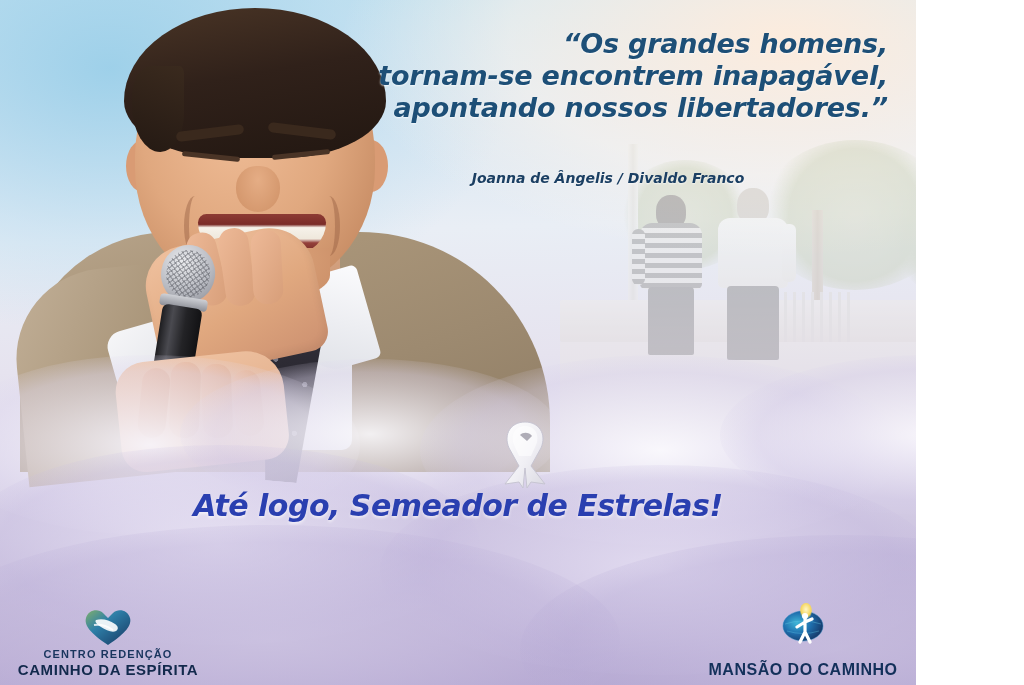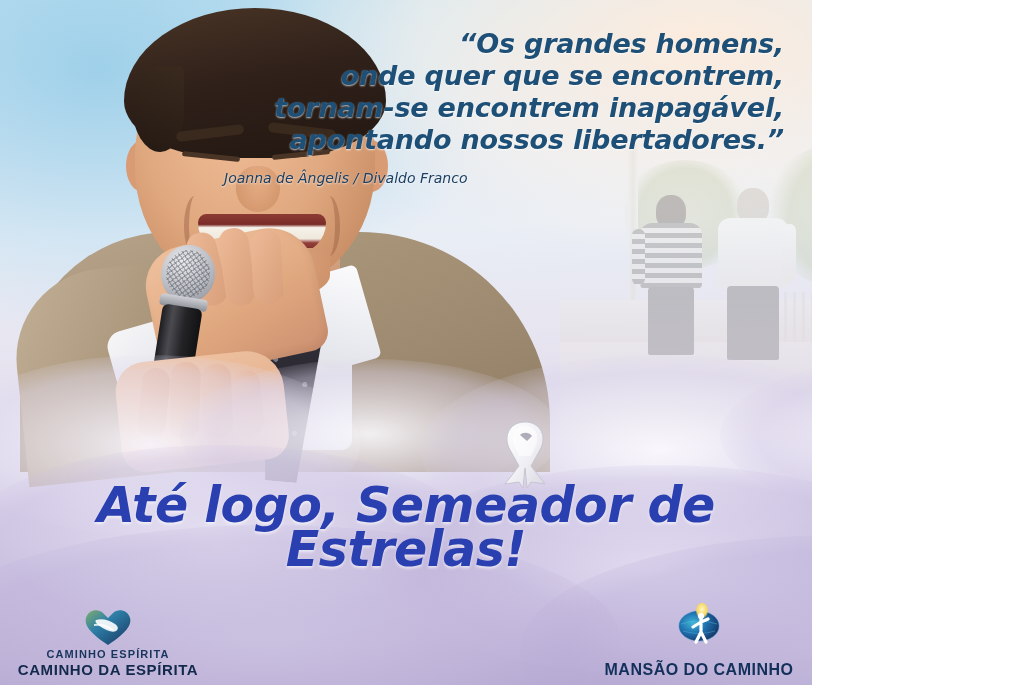--- a/index.html
+++ b/index.html
@@ -1,20 +1,20 @@
 <!DOCTYPE html>
 <html><head>
 <meta charset="utf-8">
 <style>
   * { margin:0; padding:0; box-sizing:border-box; }
   html,body { width:1024px; height:685px; overflow:hidden; background:#fff; }
   body { font-family:"Liberation Sans", sans-serif; }
 
   .poster{
-    position:relative; width:812px; height:685px; overflow:hidden;
+    position:relative; width:916px; height:685px; overflow:hidden;
     background:
       radial-gradient(ellipse 620px 300px at 86% 6%, rgba(255,236,220,.95) 0%, rgba(255,244,235,.55) 45%, rgba(255,255,255,0) 72%),
       radial-gradient(ellipse 520px 340px at 12% 10%, rgba(150,205,232,.85) 0%, rgba(185,220,240,.5) 48%, rgba(255,255,255,0) 78%),
       linear-gradient(178deg,#bfe0ef 0%, #d6e6f2 16%, #e9eef5 34%, #e6e3ef 52%, #dcd6ea 66%, #cdc4e0 80%, #bfb3d7 92%, #b3a6d0 100%);
   }
 
   
   .scene{ position:absolute; left:560px; top:150px; width:464px; height:290px; opacity:.30; filter:blur(.4px); }
   .scene .wall{ position:absolute; left:0; top:150px; width:464px; height:42px; background:linear-gradient(180deg,#f3efe6,#e4ded2); border-radius:2px; }
   .scene .ground{ position:absolute; left:0; top:192px; width:464px; height:98px; background:linear-gradient(180deg,#efeae2,#e7e4e0); }
@@ -104,27 +104,27 @@
 
   
   .ribbon{ position:absolute; left:489px; top:408px; width:72px; height:82px; }
 
   
   .quote{ position:absolute; right:28px; top:28px; width:560px; text-align:right;
           font-family:"DejaVu Sans", sans-serif; font-style:italic; font-weight:bold;
           font-size:27px; line-height:32px; color:#1d4f77; letter-spacing:-.2px;
           text-shadow:0 1px 2px rgba(255,255,255,.75); }
   .quote .ql{ display:block; white-space:nowrap; }
-  .attrib{ position:absolute; right:28px; top:170px; width:560px; text-align:left;
-           font-family:"DejaVu Sans", sans-serif; font-style:italic; font-weight:normal;
+  .attrib{ position:absolute; right:28px; top:170px; width:560px; text-align:center;
+           font-family:"DejaVu Sans", sans-serif; font-style:italic; font-weight:bold;
            font-size:14px; color:#1b3f63; text-shadow:0 1px 2px rgba(255,255,255,.7); }
 
   .headline{ position:absolute; left:0; right:0; top:484px; text-align:center;
              font-family:"DejaVu Sans", sans-serif; font-style:italic; font-weight:bold; }
-  .headline .h1{ display:block; font-size:49px; line-height:44px; color:#2a3fb0;
+  .headline .h1{ display:block; font-size:30px; line-height:44px; color:#2a3fb0;
                  text-shadow:0 2px 3px rgba(255,255,255,.6); letter-spacing:-.5px; }
   .headline .h2{ display:block; font-size:36px; line-height:42px; color:#2456ae;
                  text-shadow:0 2px 3px rgba(255,255,255,.6); letter-spacing:-.5px; }
   .headline .h3{ display:block; font-size:36px; line-height:42px; color:#1d74c2;
                  text-shadow:0 2px 3px rgba(255,255,255,.6); letter-spacing:-.5px; }
 
   
   .logo-left{ position:absolute; left:8px; bottom:6px; width:200px; text-align:center; }
   .logo-right{ position:absolute; right:8px; bottom:6px; width:210px; text-align:center; }
   .logo-mark{ height:42px; display:flex; align-items:center; justify-content:center; }
@@ -206,21 +206,20 @@
     <div class="cl" style="left:420px;bottom:140px;width:480px;height:190px;background:radial-gradient(ellipse,rgba(252,251,254,.9),rgba(219,212,236,.45) 58%,rgba(219,212,236,0) 76%);"></div>
     <div class="cl" style="left:720px;bottom:170px;width:420px;height:160px;background:radial-gradient(ellipse,rgba(250,248,253,.88),rgba(214,206,233,.42) 58%,rgba(214,206,233,0) 76%);"></div>
     <div class="cl" style="left:-40px;bottom:40px;width:520px;height:200px;background:radial-gradient(ellipse,rgba(235,230,246,.8),rgba(201,191,226,.4) 60%,rgba(201,191,226,0) 78%);"></div>
     <div class="cl" style="left:380px;bottom:10px;width:560px;height:210px;background:radial-gradient(ellipse,rgba(232,226,245,.78),rgba(197,186,223,.4) 60%,rgba(197,186,223,0) 78%);"></div>
     <div class="cl" style="left:-80px;bottom:-70px;width:700px;height:230px;background:radial-gradient(ellipse,rgba(205,196,226,.75),rgba(188,176,216,.4) 60%,rgba(188,176,216,0) 80%);"></div>
     <div class="cl" style="left:520px;bottom:-80px;width:640px;height:230px;background:radial-gradient(ellipse,rgba(200,190,223,.72),rgba(184,172,214,.4) 60%,rgba(184,172,214,0) 80%);"></div>
   </div>
 
   <div class="quote">
     <span class="ql">“Os grandes homens,</span>
-    <span class="ql">onde quer que se encontrem,</span>
     <span class="ql">tornam-se encontrem inapagável,</span>
     <span class="ql">apontando nossos libertadores.”</span>
   </div>
   <div class="attrib">Joanna de Ângelis / Divaldo Franco</div>
 
   <div class="ribbon">
     <svg width="72" height="82" viewBox="0 0 72 82">
       <defs>
         <linearGradient id="rg" x1="0" y1="0" x2="1" y2="1">
           <stop offset="0%" stop-color="#ffffff"></stop>
@@ -246,21 +245,21 @@
             <stop offset="0%" stop-color="#7fae6e"></stop>
               <stop offset="38%" stop-color="#2e7fa8"></stop>
             <stop offset="100%" stop-color="#16355f"></stop>
           </linearGradient>
         </defs>
         <path d="M26 38 C8 26 2 18 4 11 C6 3 16 1 21 6 L26 11 L31 6 C36 1 46 3 48 11 C50 18 44 26 26 38 Z" fill="url(#hg)"></path>
         <path d="M14 13 C20 11 27 13 33 17 C36 19 37 22 34 24 C30 26 24 23 19 20 C16 18 12 15 14 13 Z" fill="#ffffff" opacity=".9"></path>
         <path d="M12 18 C18 17 25 19 31 23" stroke="#ffffff" stroke-width="2" fill="none" opacity=".8"></path>
       </svg>
     </div>
-    <div class="logo-t1">CAMINHO ESPÍRITA</div>
+    <div class="logo-t1">CENTRO REDENÇÃO</div>
     <div class="logo-t2">CAMINHO DA ESPÍRITA</div>
   </div>
 
   <div class="logo-right">
     <div class="logo-mark">
       <svg width="48" height="42" viewBox="0 0 48 42">
         <defs>
           <radialGradient id="gg" cx="35%" cy="40%" r="72%">
             <stop offset="0%" stop-color="#3fb7d8"></stop>
               <stop offset="48%" stop-color="#1f6fae"></stop>

